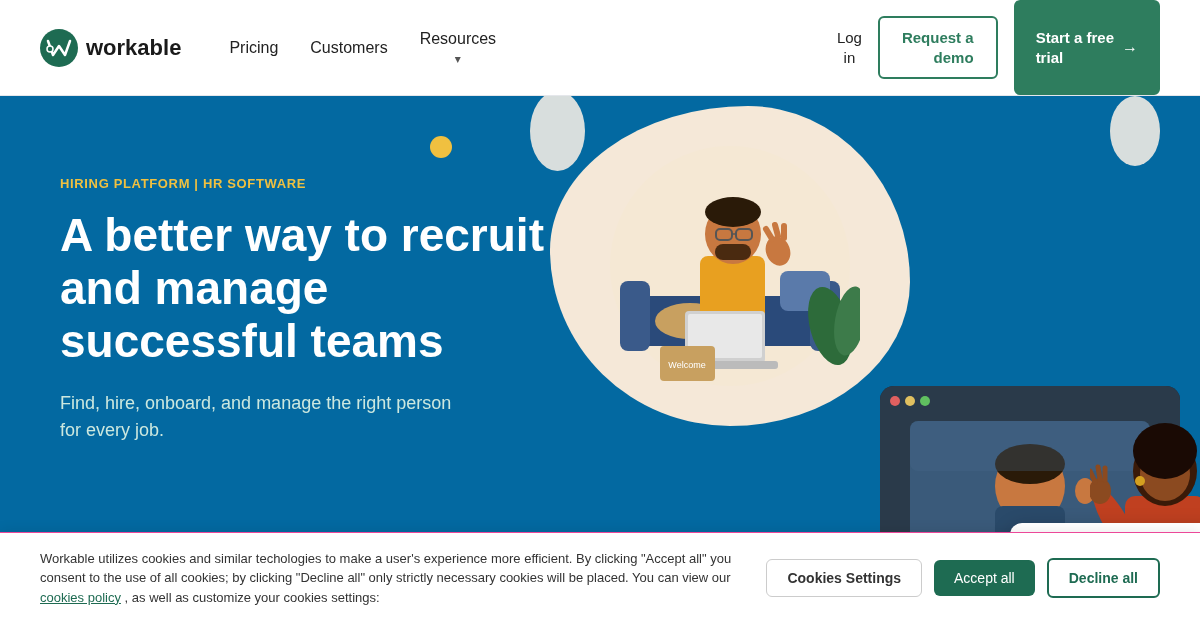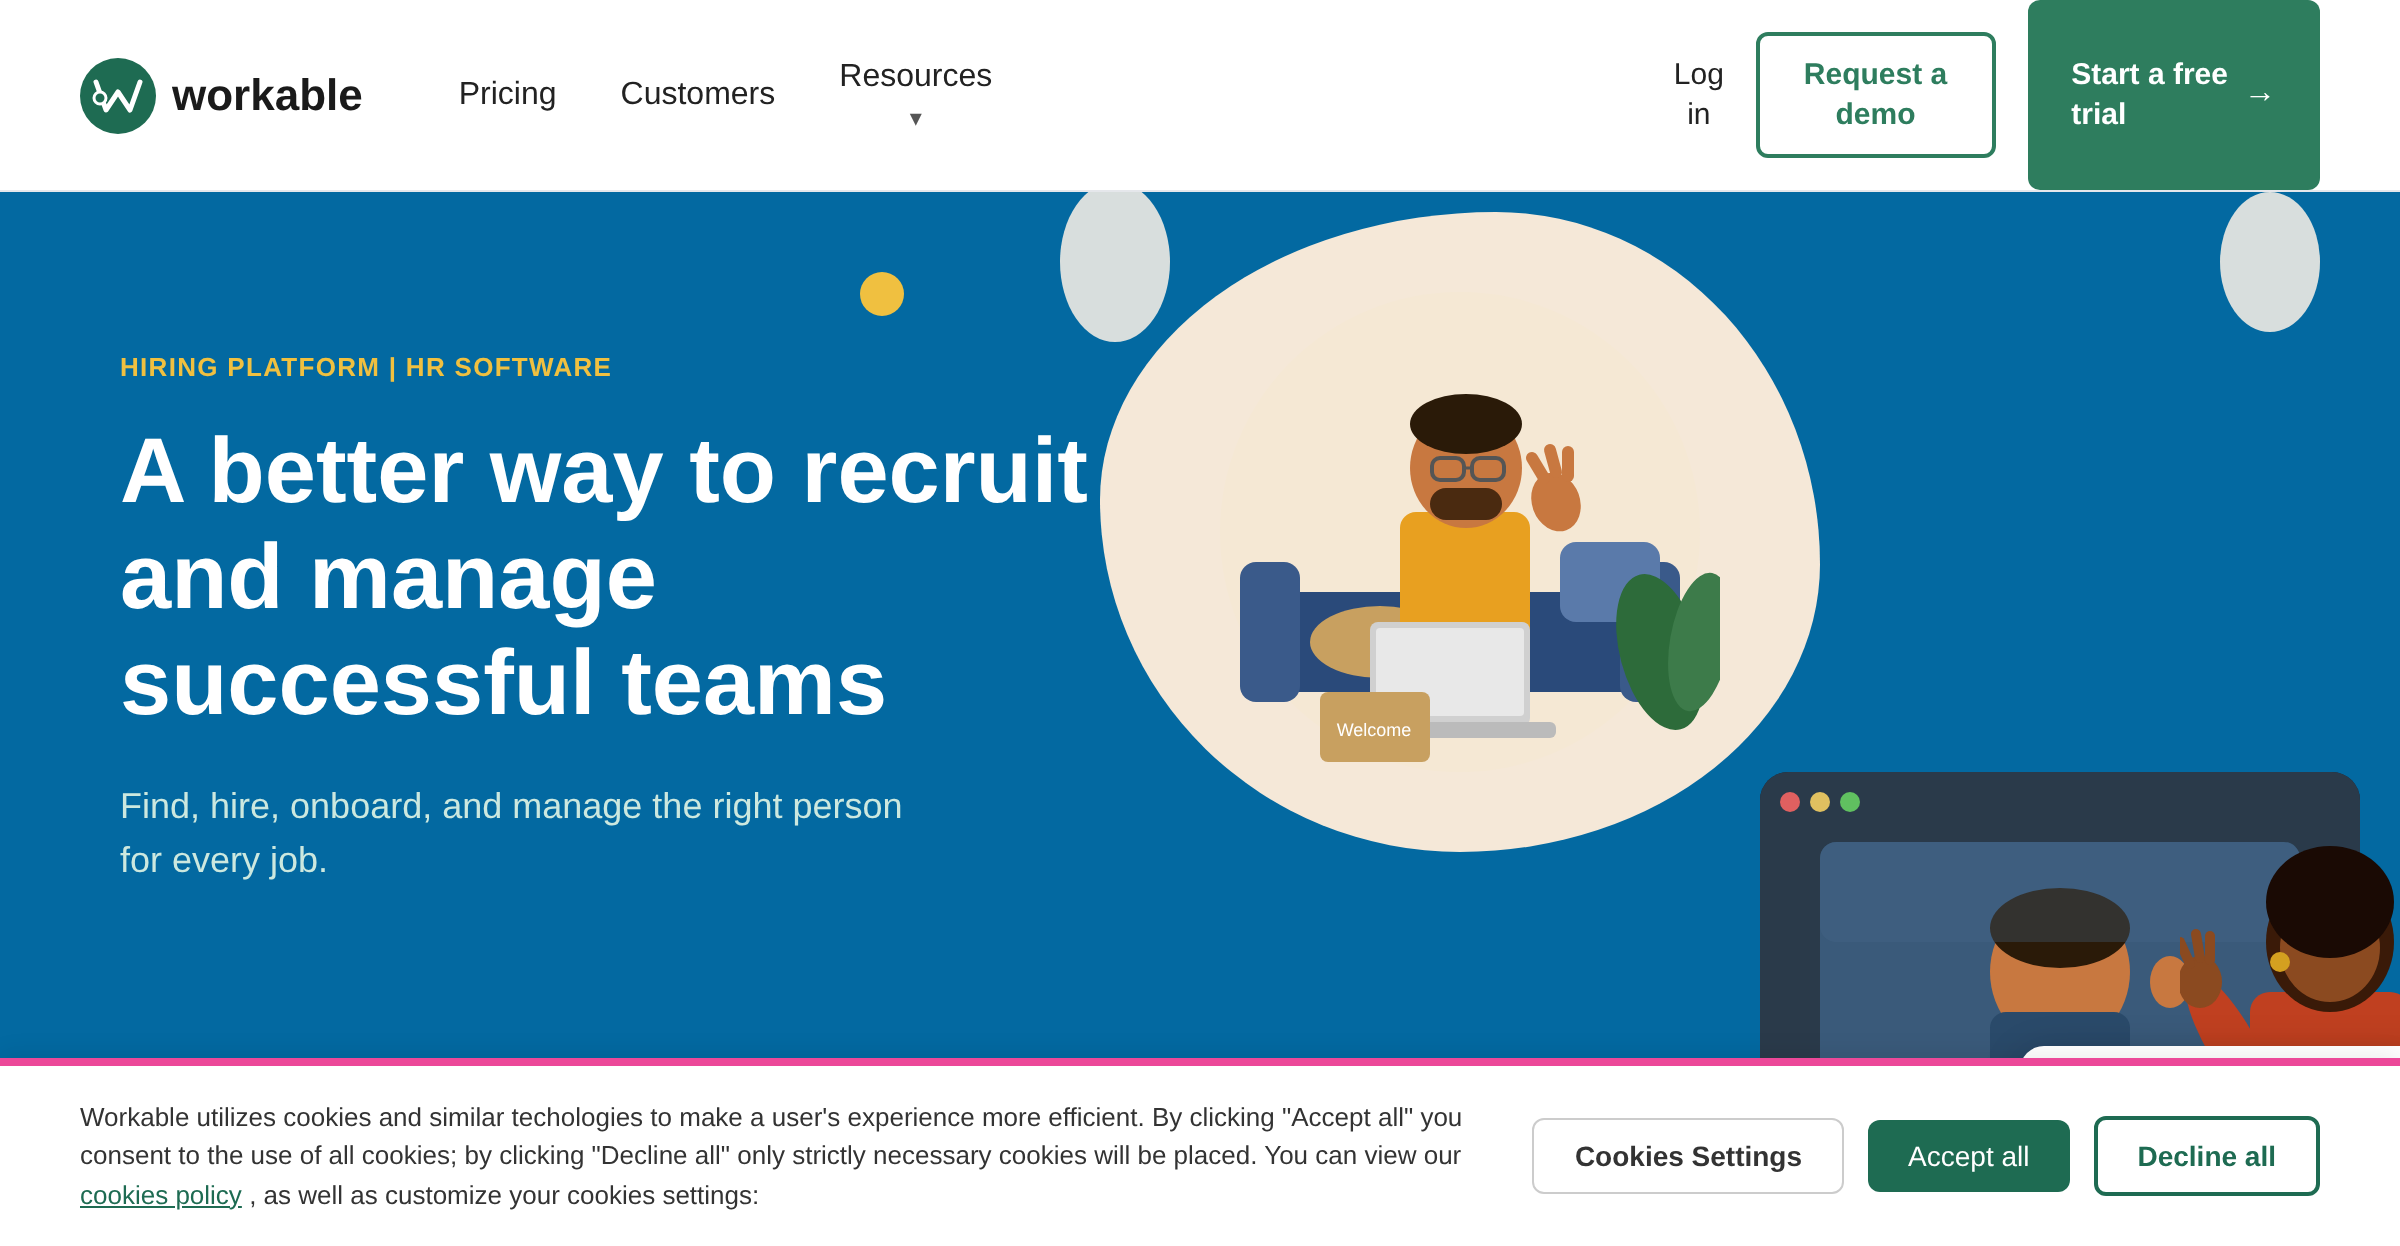--- a/index.html
+++ b/index.html
@@ -45,21 +45,21 @@
     .btn-request-demo {
       padding: 10px 22px;
       border: 2px solid #2e7d5e;
       background: #fff;
       color: #2e7d5e;
       font-size: 15px;
       font-weight: 600;
       border-radius: 6px;
       cursor: pointer;
       line-height: 1.3;
-      text-align: center;
+      text-align: right;
     }
     .btn-start-trial {
       display: flex;
       align-items: center;
       gap: 8px;
       padding: 28px 22px;
       background: #2e7d5e;
       color: #fff;
       font-size: 15px;
       font-weight: 600;
@@ -195,21 +195,21 @@
     }
     .chatbot-wave { font-size: 18px; margin-right: 4px; }
 
     
     .cookie-banner {
       position: fixed;
       bottom: 0;
       left: 0;
       right: 0;
       background: #fff;
-      border-top: 4px solid #ec4899;
+      border-top: 1px solid #ec4899;
       padding: 16px 40px;
       display: flex;
       align-items: center;
       justify-content: space-between;
       gap: 24px;
       z-index: 1000;
       box-shadow: 0 -2px 12px rgba(0,0,0,0.08);
     }
     .cookie-text { font-size: 13px; color: #333; line-height: 1.5; flex: 1; }
     .cookie-link { color: #1e6b52; text-decoration: underline; cursor: pointer; }

